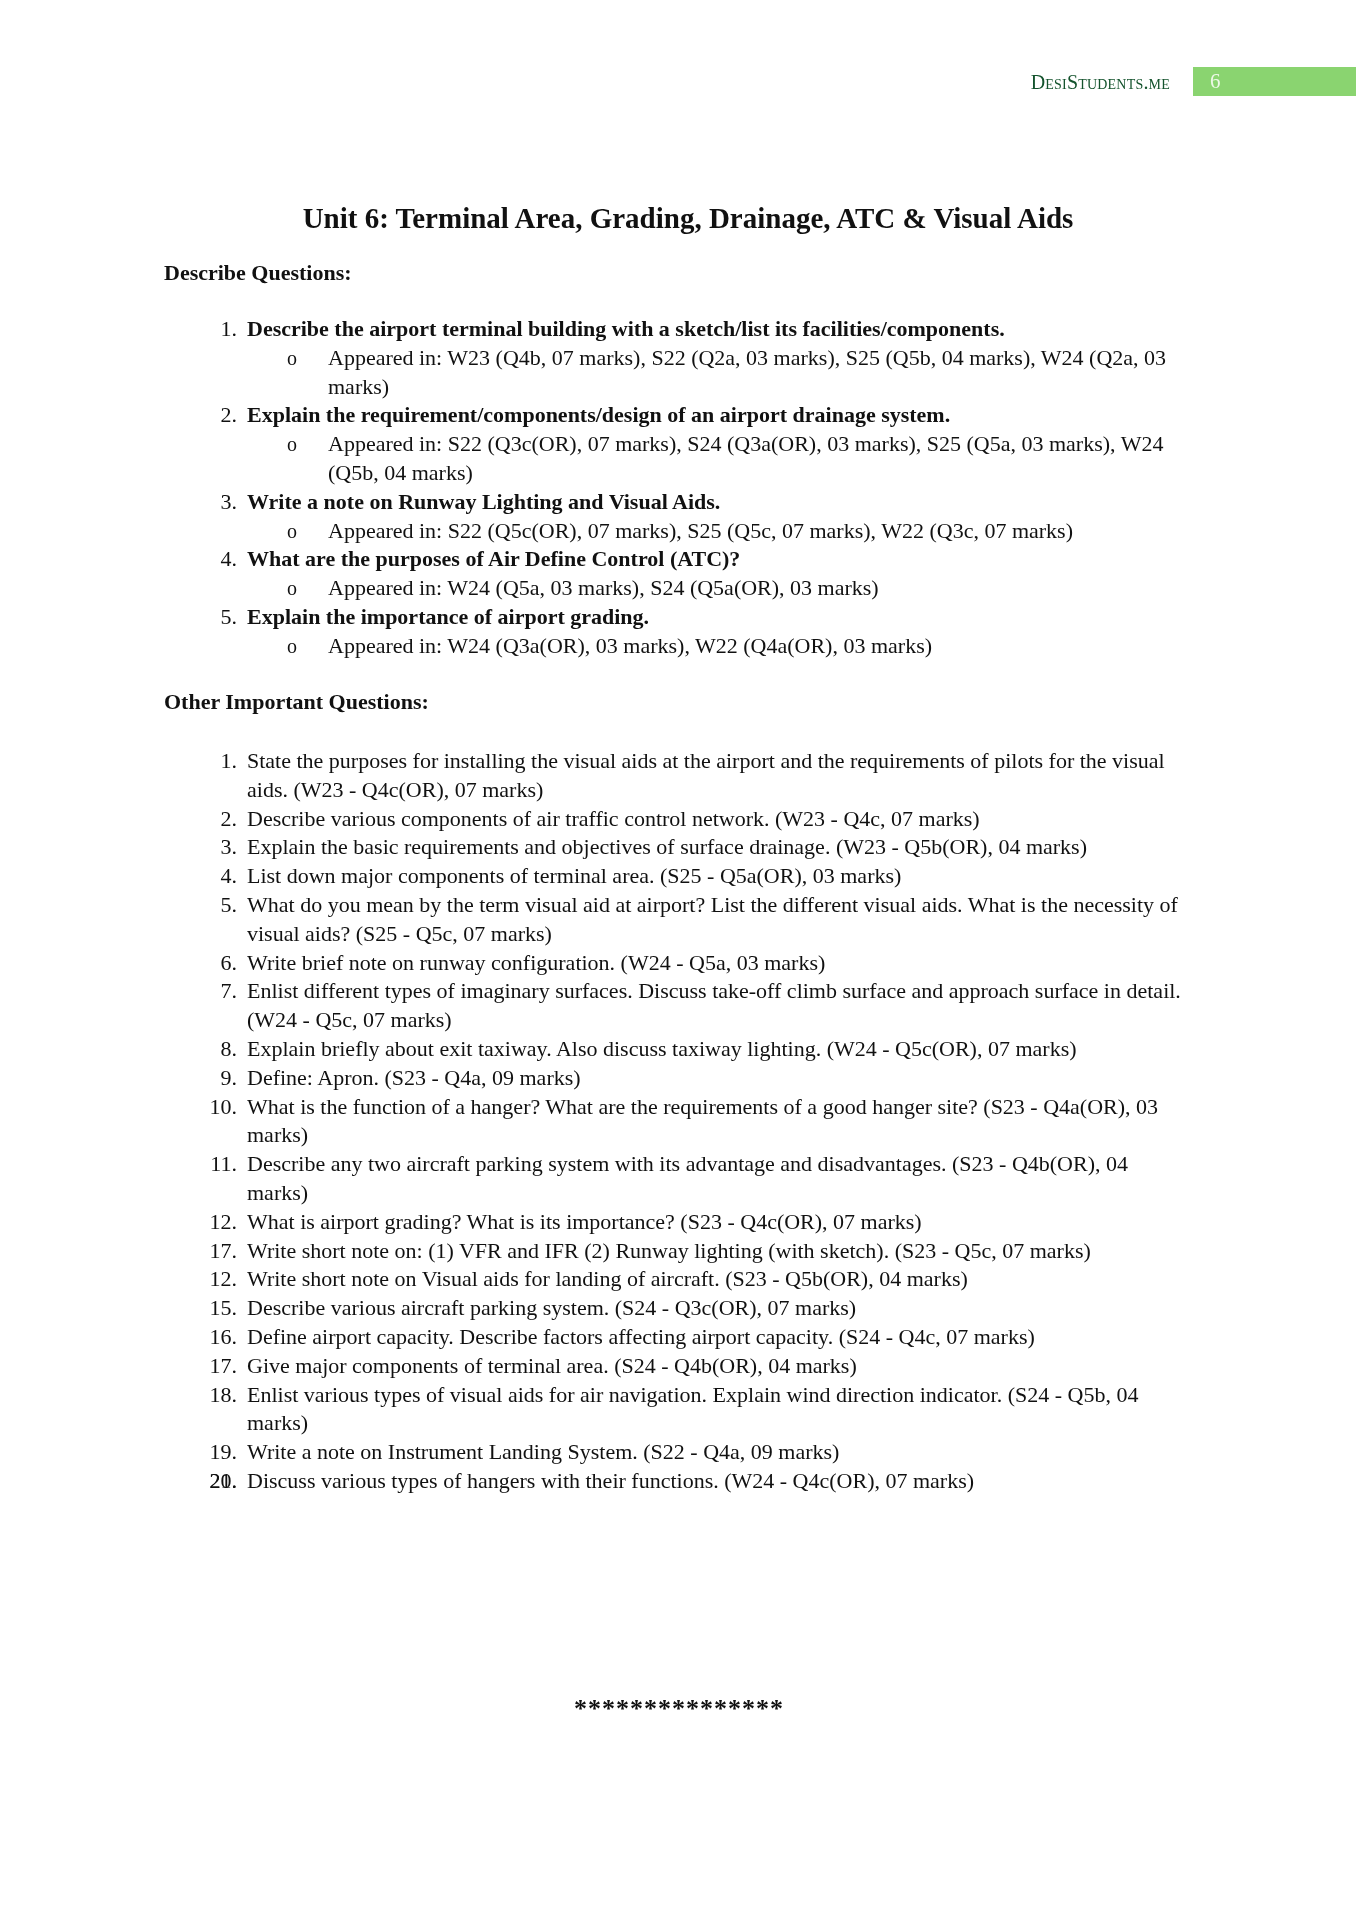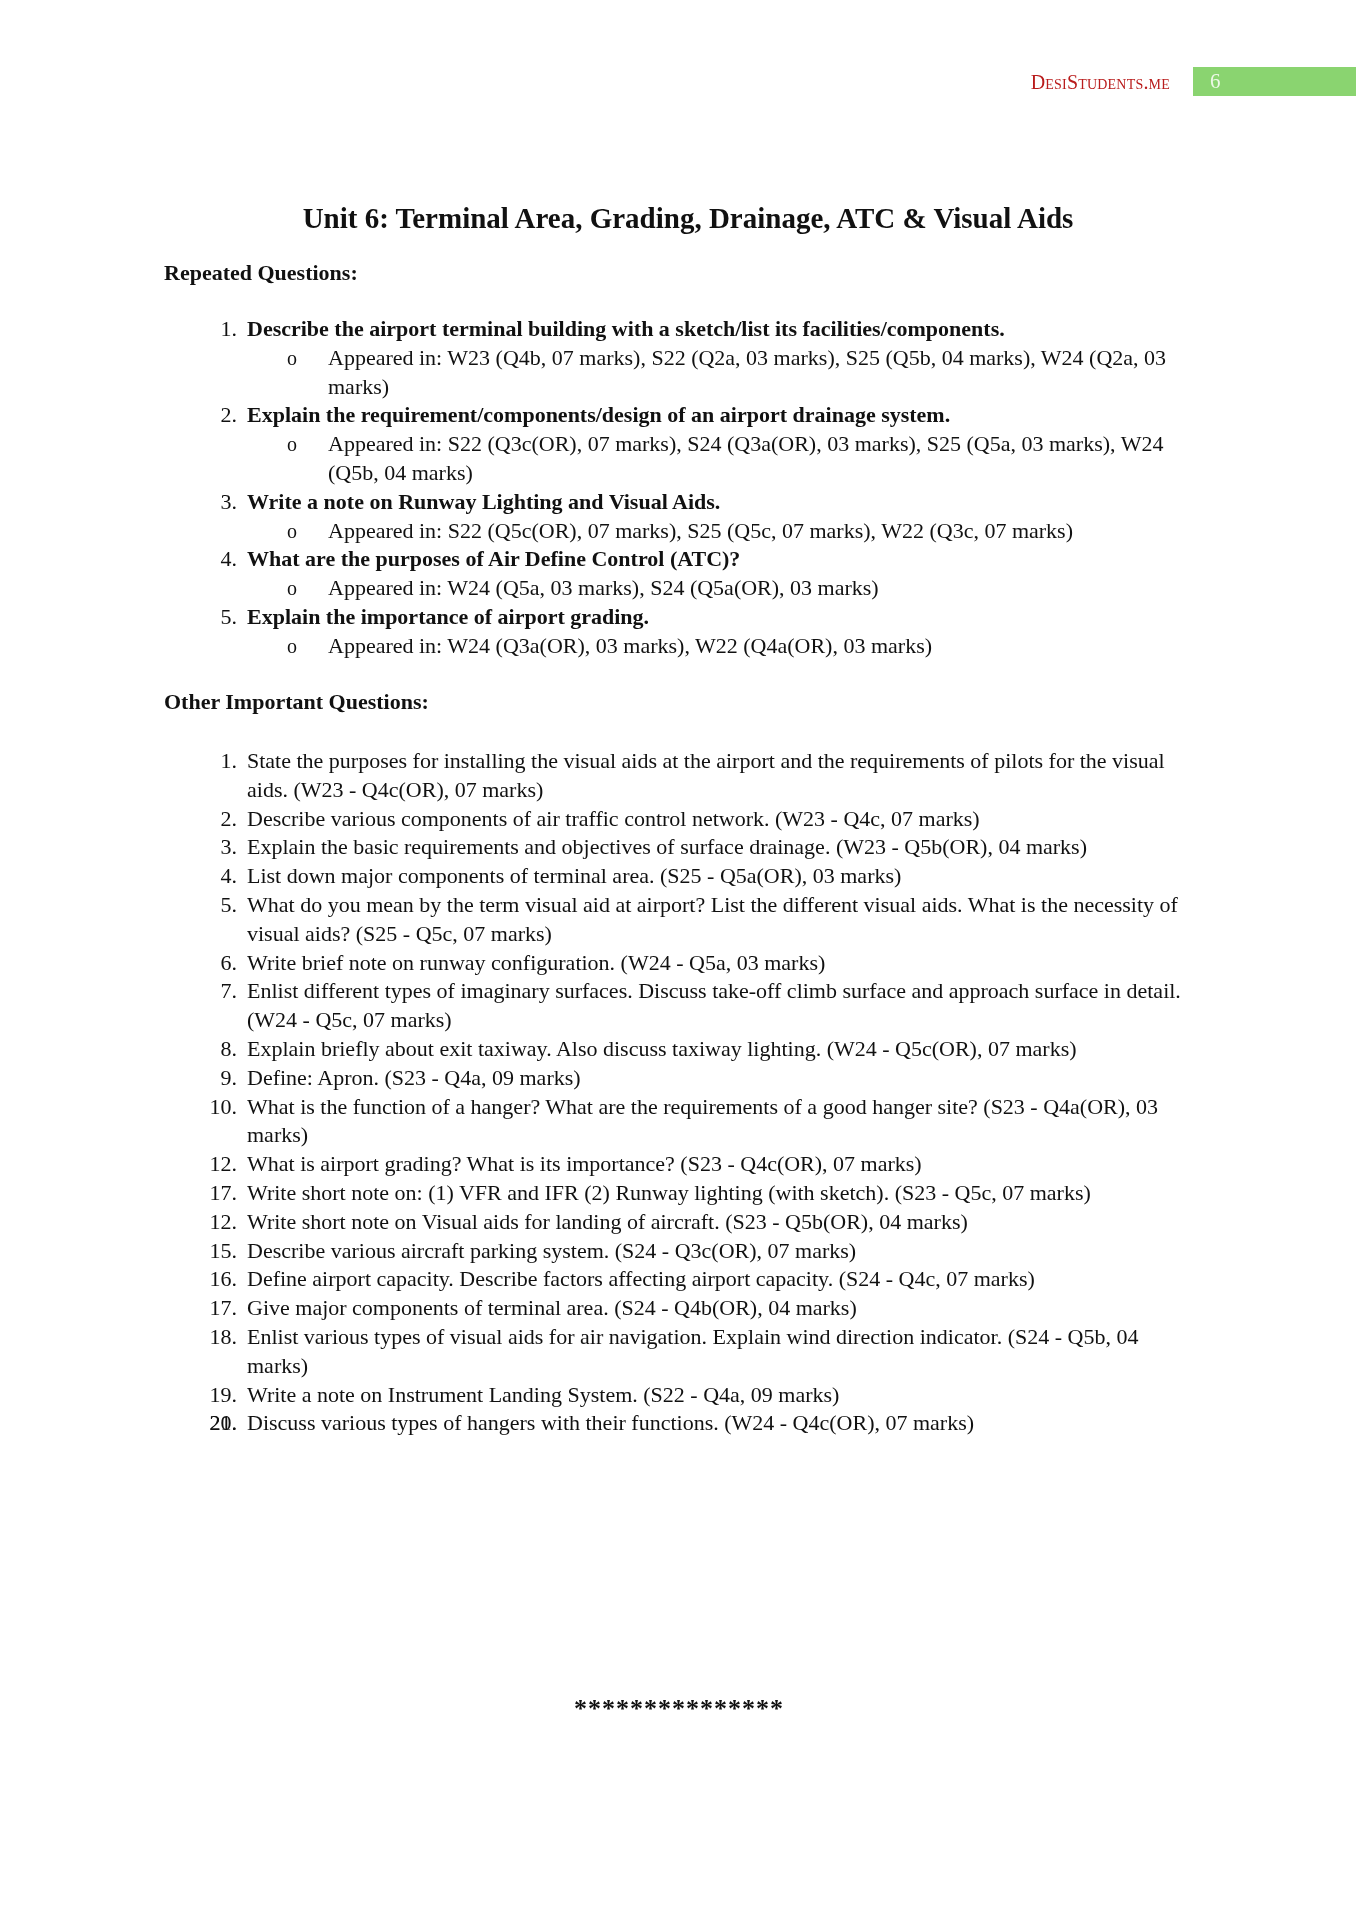--- a/index.html
+++ b/index.html
@@ -20,21 +20,21 @@
       top: 67px;
       left: 0;
       width: 1358px;
       height: 30px;
     }
     .site-name {
       position: absolute;
       right: 188px;
       top: 4px;
       font-size: 20px;
-      color: #b91c1c;
+      color: #14532d;
       letter-spacing: 0.2px;
       font-variant: small-caps;
       line-height: 22px;
     }
     .page-number-box {
       position: absolute;
       left: 1193px;
       top: 0;
       width: 163px;
       height: 29px;
@@ -124,21 +124,21 @@
 
 <div class="page-header">
   <span class="site-name">DesiStudents.me</span>
   <div class="page-number-box">
     <span class="page-number">6</span>
   </div>
 </div>
 
 <h1 class="doc-title">Unit 6: Terminal Area, Grading, Drainage, ATC &amp; Visual Aids</h1>
 
-<h2 class="section-heading" id="repeated-heading">Repeated Questions:</h2>
+<h2 class="section-heading" id="repeated-heading">Describe Questions:</h2>
 
 <ul class="qlist" id="repeated-list">
   <li class="qitem">
     <span class="qnum">1.</span>
     <span class="qtext">Describe the airport terminal building with a sketch/list its facilities/components.</span>
     <div class="subitem">
       <span class="bullet">o</span>
       <span>Appeared in: W23 (Q4b, 07 marks), S22 (Q2a, 03 marks), S25 (Q5b, 04 marks), W24 (Q2a, 03 marks)</span>
     </div>
   </li>
@@ -182,20 +182,21 @@
   <li class="qitem"><span class="qnum">1.</span><span class="qtext">State the purposes for installing the visual aids at the airport and the requirements of pilots for the visual aids. (W23 - Q4c(OR), 07 marks)</span></li>
   <li class="qitem"><span class="qnum">2.</span><span class="qtext">Describe various components of air traffic control network. (W23 - Q4c, 07 marks)</span></li>
   <li class="qitem"><span class="qnum">3.</span><span class="qtext">Explain the basic requirements and objectives of surface drainage. (W23 - Q5b(OR), 04 marks)</span></li>
   <li class="qitem"><span class="qnum">4.</span><span class="qtext">List down major components of terminal area. (S25 - Q5a(OR), 03 marks)</span></li>
   <li class="qitem"><span class="qnum">5.</span><span class="qtext">What do you mean by the term visual aid at airport? List the different visual aids. What is the necessity of visual aids? (S25 - Q5c, 07 marks)</span></li>
   <li class="qitem"><span class="qnum">6.</span><span class="qtext">Write brief note on runway configuration. (W24 - Q5a, 03 marks)</span></li>
   <li class="qitem"><span class="qnum">7.</span><span class="qtext">Enlist different types of imaginary surfaces. Discuss take-off climb surface and approach surface in detail. (W24 - Q5c, 07 marks)</span></li>
   <li class="qitem"><span class="qnum">8.</span><span class="qtext">Explain briefly about exit taxiway. Also discuss taxiway lighting. (W24 - Q5c(OR), 07 marks)</span></li>
   <li class="qitem"><span class="qnum">9.</span><span class="qtext">Define: Apron. (S23 - Q4a, 09 marks)</span></li>
   <li class="qitem"><span class="qnum">10.</span><span class="qtext">What is the function of a hanger? What are the requirements of a good hanger site? (S23 - Q4a(OR), 03 marks)</span></li>
+  <li class="qitem"><span class="qnum">11.</span><span class="qtext">Describe any two aircraft parking system with its advantage and disadvantages. (S23 - Q4b(OR), 04 marks)</span></li>
   <li class="qitem"><span class="qnum">12.</span><span class="qtext">What is airport grading? What is its importance? (S23 - Q4c(OR), 07 marks)</span></li>
   <li class="qitem"><span class="qnum">17.</span><span class="qtext">Write short note on: (1) VFR and IFR (2) Runway lighting (with sketch). (S23 - Q5c, 07 marks)</span></li>
   <li class="qitem"><span class="qnum">12.</span><span class="qtext">Write short note on Visual aids for landing of aircraft. (S23 - Q5b(OR), 04 marks)</span></li>
   <li class="qitem"><span class="qnum">15.</span><span class="qtext">Describe various aircraft parking system. (S24 - Q3c(OR), 07 marks)</span></li>
   <li class="qitem"><span class="qnum">16.</span><span class="qtext">Define airport capacity. Describe factors affecting airport capacity. (S24 - Q4c, 07 marks)</span></li>
   <li class="qitem"><span class="qnum">17.</span><span class="qtext">Give major components of terminal area. (S24 - Q4b(OR), 04 marks)</span></li>
   <li class="qitem"><span class="qnum">18.</span><span class="qtext">Enlist various types of visual aids for air navigation. Explain wind direction indicator. (S24 - Q5b, 04 marks)</span></li>
   <li class="qitem"><span class="qnum">19.</span><span class="qtext">Write a note on Instrument Landing System. (S22 - Q4a, 09 marks)</span></li>
   <li class="qitem"><span class="qnum">20.</span></li>
   <li class="qitem"><span class="qnum">21.</span><span class="qtext">Discuss various types of hangers with their functions. (W24 - Q4c(OR), 07 marks)</span></li>

